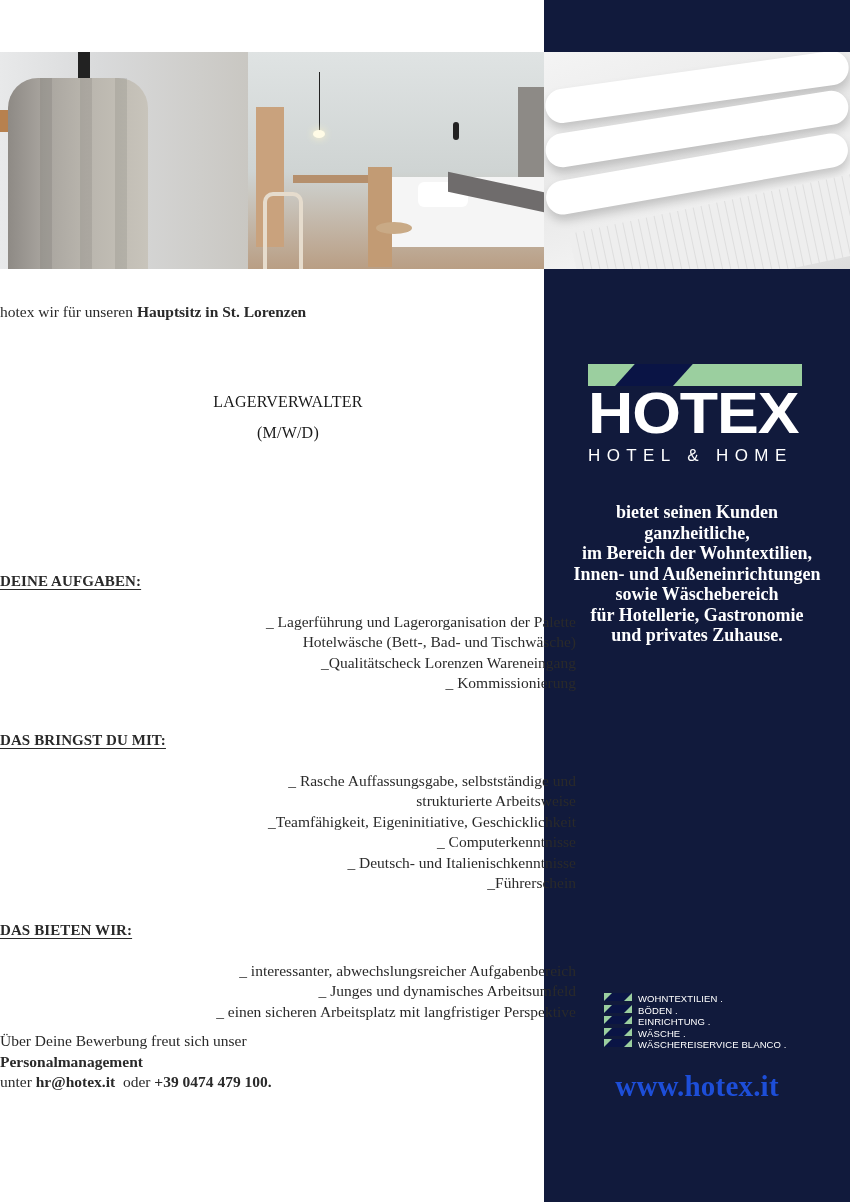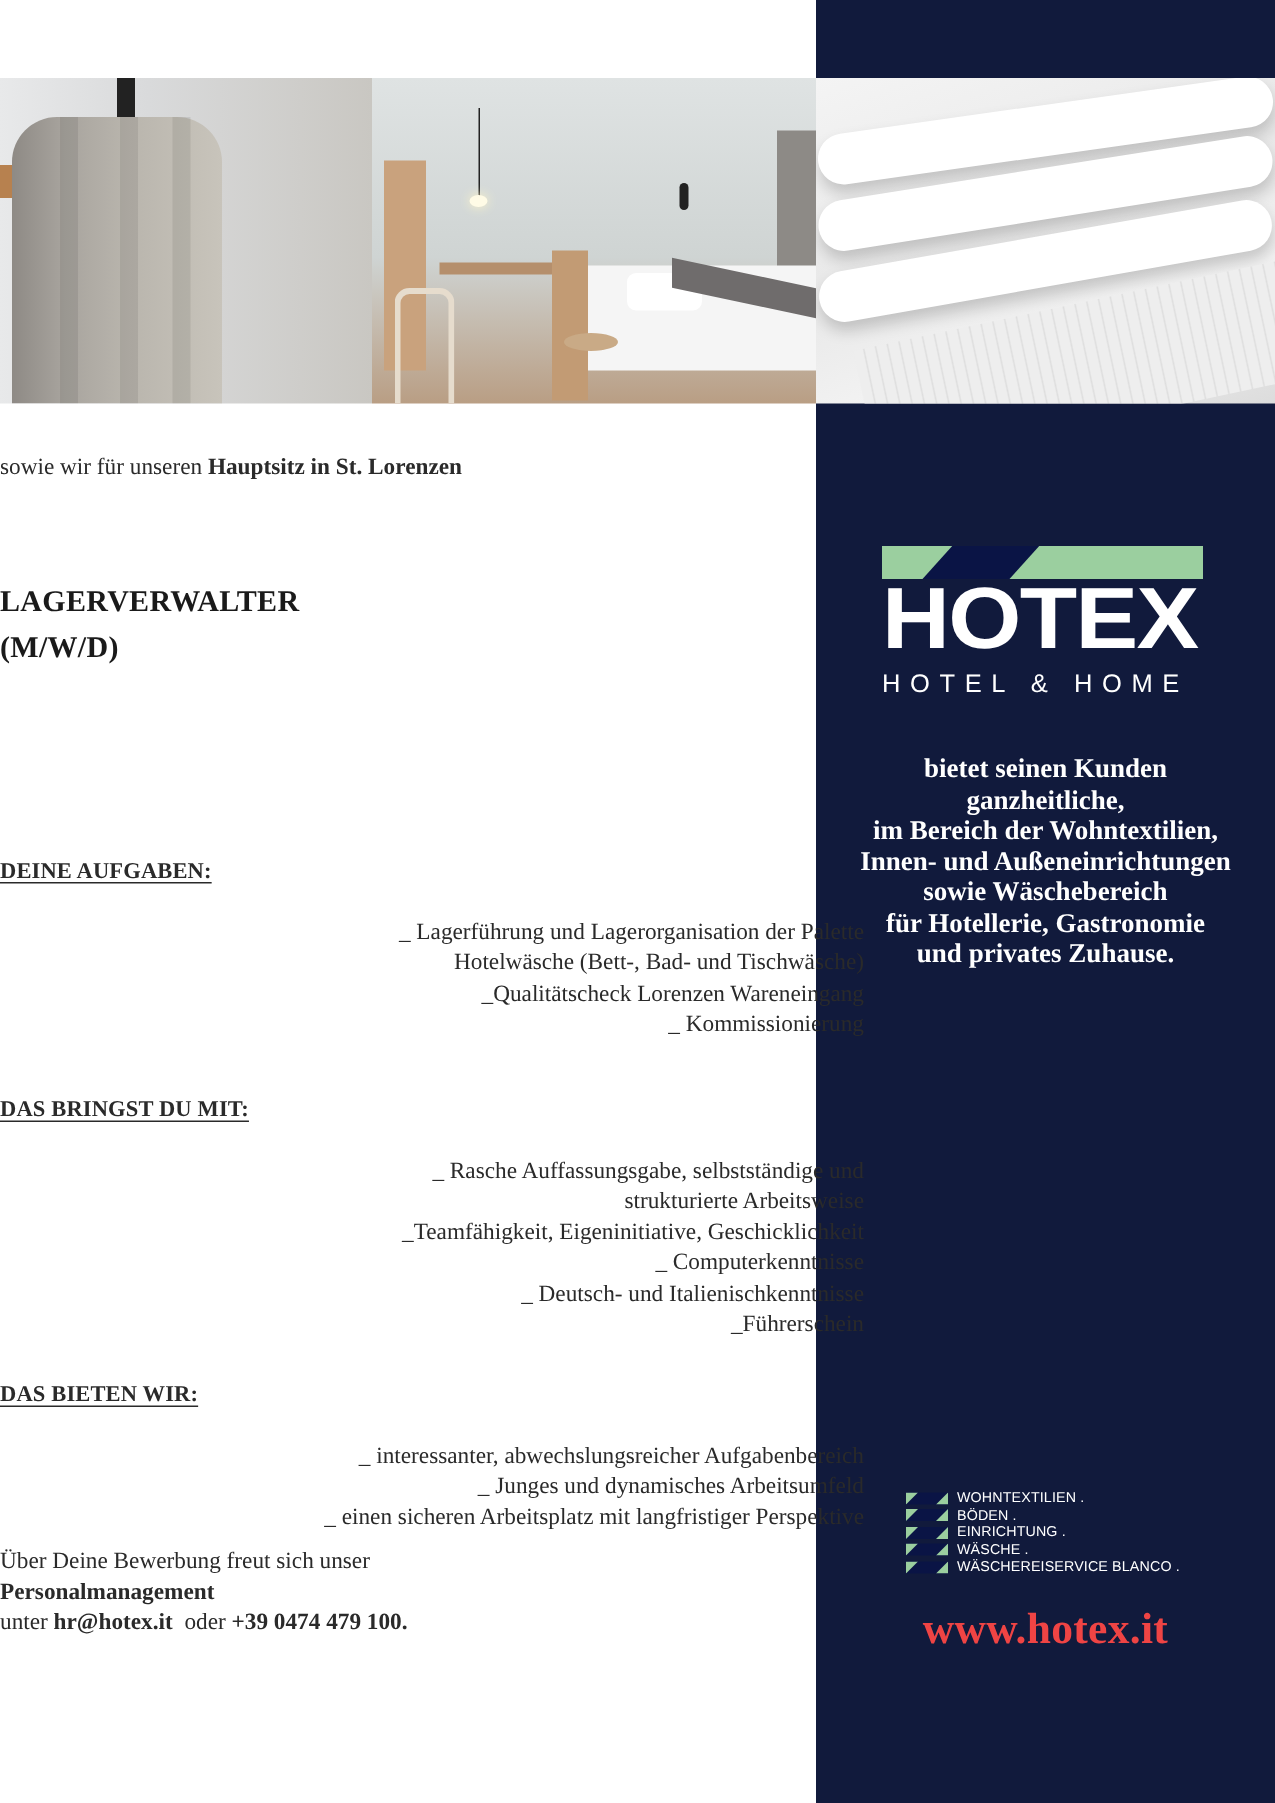--- a/index.html
+++ b/index.html
@@ -37,47 +37,47 @@
   .room-curtain { position:absolute; left:270px; top:35px; width:26px; height:150px; background:#8d8a86; }
 
   
   .pillow-layer { position:absolute; left:0; width:306px; height:34px; background:#ffffff; border-radius:40px; box-shadow:0 6px 10px rgba(0,0,0,0.18); }
   .pillow-layer.l1 { top:18px; transform:rotate(-8deg); }
   .pillow-layer.l2 { top:60px; transform:rotate(-9deg); }
   .pillow-layer.l3 { top:105px; transform:rotate(-10deg); }
   .mattress-side { position:absolute; left:30px; top:150px; width:300px; height:80px; background:repeating-linear-gradient(90deg,#eeeeee 0,#eeeeee 6px,#dedede 7px,#eeeeee 8px); transform:rotate(-12deg); }
   .intro { position:absolute; top:301px; left:0; width:576px; font-size:15.5px; line-height:21px; color:#2a2a2a; }
   .intro b { font-weight:bold; }
-  .job-title { position:absolute; top:386px; left:0; width:576px; font-size:20px; line-height:31px; font-weight:bold; letter-spacing:0.2px; color:#1a1a1a; }
+  .job-title { position:absolute; top:386px; left:0; width:576px; font-size:16px; line-height:31px; font-weight:normal; letter-spacing:0.2px; color:#1a1a1a;text-align:center; }
   .section { position:absolute; left:0; width:576px; font-size:15.5px; line-height:20.5px; color:#2a2a2a; }
   .section h3 { font-size:15px; font-weight:bold; text-decoration:underline; text-underline-offset:3px; margin-bottom:20px; letter-spacing:0.1px;margin-top:33px; }
   .section p { margin:0;text-align:right; }
   .s-aufgaben { top:538px; }
   .s-bringst { top:697px; }
   .s-bieten { top:887px; }
   .contact { position:absolute; top:1031px; left:0; width:576px; font-size:15.5px; line-height:20.5px; color:#2a2a2a; }
   .contact b { font-weight:bold; }
 
   
   .logo { position:absolute; left:588px; top:364px; width:214px; }
   .logo-bar { position:relative; width:214px; height:22px; background:#9bcf9f; overflow:hidden; }
   .logo-bar .cut { position:absolute; left:27px; top:0; width:58px; height:22px; background:#0a1445; transform:skewX(-42deg); transform-origin:left bottom; }
   .logo-word { font-family:"Liberation Sans","DejaVu Sans",sans-serif; font-weight:bold; color:#ffffff; font-size:58px; line-height:50px; letter-spacing:-1px; margin-top:2px; transform:scaleX(1.08); transform-origin:left; }
   .logo-sub { font-family:"Liberation Sans","DejaVu Sans",sans-serif; color:#ffffff; font-size:17px; letter-spacing:6.4px; margin-top:8px; white-space:nowrap; }
 
   .tagline { position:absolute; left:558px; top:502px; width:278px; text-align:center; color:#ffffff; font-weight:bold; font-size:18px; line-height:20.5px; }
 
   .cat-list { position:absolute; left:604px; top:993px; list-style:none; }
-  .cat-list li { display:flex; align-items:center; height:11.5px; }
+  .cat-list li { display:flex; align-items:flex-start; height:11.5px; }
   .cat-icon { position:relative; width:28px; height:8px; background:#0a1445; overflow:hidden; margin-right:6px; flex-shrink:0; }
   .cat-icon .a { position:absolute; left:0; top:0; width:0; height:0; border-top:8px solid #9bcf9f; border-right:8px solid transparent; }
   .cat-icon .b { position:absolute; right:0; top:0; width:0; height:0; border-bottom:8px solid #9bcf9f; border-left:8px solid transparent; }
   .cat-label { font-family:"Liberation Sans","DejaVu Sans",sans-serif; color:#ffffff; font-size:9.5px; letter-spacing:0.1px; white-space:nowrap; }
 
-  .website { position:absolute; left:560px; top:1070px; width:274px; text-align:center; color:#ef4444; font-weight:bold; font-size:29px; letter-spacing:0.2px; }
+  .website { position:absolute; left:560px; top:1070px; width:274px; text-align:center; color:#1d4ed8; font-weight:bold; font-size:29px; letter-spacing:0.2px; }
 </style>
 </head>
 <body>
 
 <div class="navy-panel"></div>
 
 <div class="photos">
   <div class="photo photo-throw">
     <div class="window-bar"></div>
     <div class="chair-bar"></div>
@@ -102,21 +102,21 @@
   </div>
   <div class="photo photo-bedding">
     <div class="pillow-layer l1"></div>
     <div class="pillow-layer l2"></div>
     <div class="pillow-layer l3"></div>
     <div class="mattress-side"></div>
   </div>
 </div>
 
 <div class="intro">
-  <div><span>sowie wir für unseren </span><b>Hauptsitz in St. Lorenzen</b></div>
+  <div><span>hotex wir für unseren </span><b>Hauptsitz in St. Lorenzen</b></div>
 </div>
 
 <div class="job-title">
   <div>LAGERVERWALTER</div>
   <div>(M/W/D)</div>
 </div>
 
 <div class="section s-aufgaben">
   <h3>DEINE AUFGABEN:</h3>
   <p>_ Lagerführung und Lagerorganisation der Palette</p>

